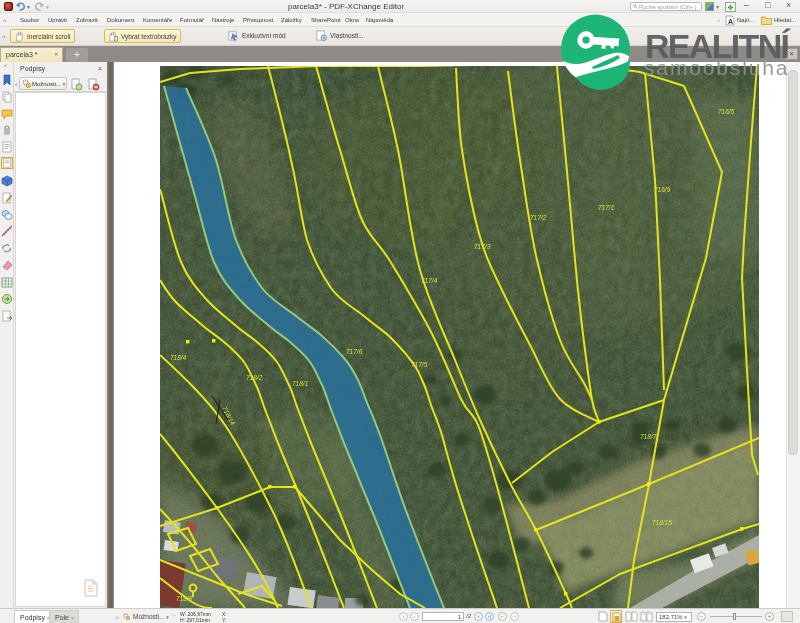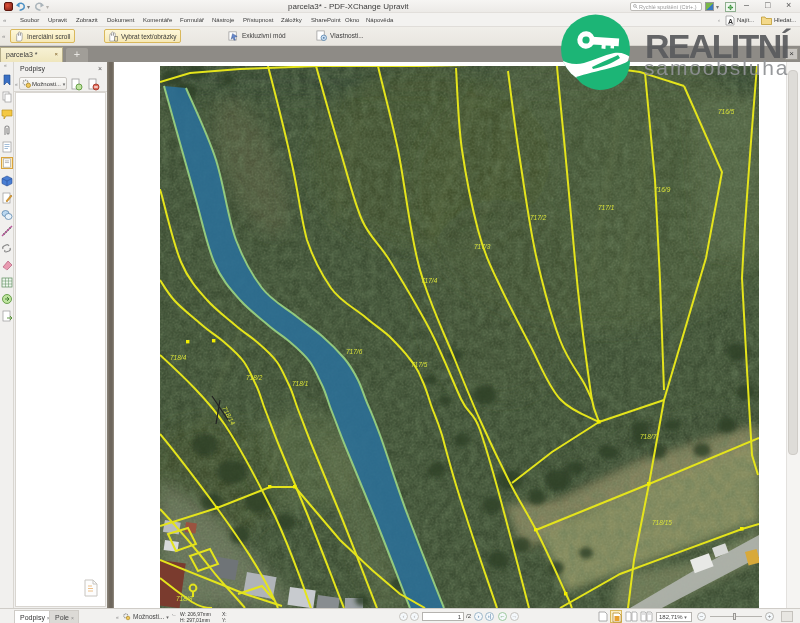--- a/index.html
+++ b/index.html
@@ -51,21 +51,21 @@
   <svg class="abs" style="left:15px;top:1px;width:11px;height:11px;" viewBox="0 0 12 12">
       <path d="M3 4 C5 1.5 9 2 10 5 C10.8 8 8 10 5 10" fill="none" stroke="#4A90C4" stroke-width="1.6"></path>
       <path d="M1 4.5 L5 1.5 L5 7 Z" fill="#4A90C4"></path>
     </svg>
   <div class="abs caret" style="left:27px;top:3px;">▾</div>
   <svg class="abs" style="left:34px;top:1px;width:11px;height:11px;" viewBox="0 0 12 12">
       <path d="M9 4 C7 1.5 3 2 2 5 C1.2 8 4 10 7 10" fill="none" stroke="#aab4ba" stroke-width="1.6"></path>
       <path d="M11 4.5 L7 1.5 L7 7 Z" fill="#aab4ba"></path>
     </svg>
   <div class="abs caret" style="left:46px;top:3px;color:#b5b2ae;">▾</div>
-  <div class="abs ttl">parcela3* - PDF-XChange Upravit</div>
+  <div class="abs ttl">parcela3* - PDF-XChange Editor</div>
   <div class="abs" id="qsearch"><svg style="width:5px;height:5px;margin-right:1px" viewBox="0 0 8 8">
         <circle cx="3" cy="3" r="2.2" fill="none" stroke="#888" stroke-width="1"></circle>
         <path d="M4.8 4.8 L7 7" stroke="#888" stroke-width="1"></path>
       </svg>Rychlé spuštění (Ctrl+.)</div>
   <div class="abs" style="left:705px;top:2px;width:9px;height:9px;background:linear-gradient(135deg,#7ab648 50%,#3a79c0 50%);border:1px solid #999;"></div>
   <div class="abs caret" style="left:716px;top:3px;">▾</div>
   <div class="abs" style="left:725px;top:2px;width:11px;height:10px;border:1px solid #8fae8f;background:#eef6ee;color:#2c8c2c;font-size:7px;line-height:9px;text-align:center;">✥</div>
   <div class="abs winbtn" style="left:744px;">–</div>
   <div class="abs winbtn" style="left:765px;">□</div>
   <div class="abs winbtn" style="left:786px;">×</div>

